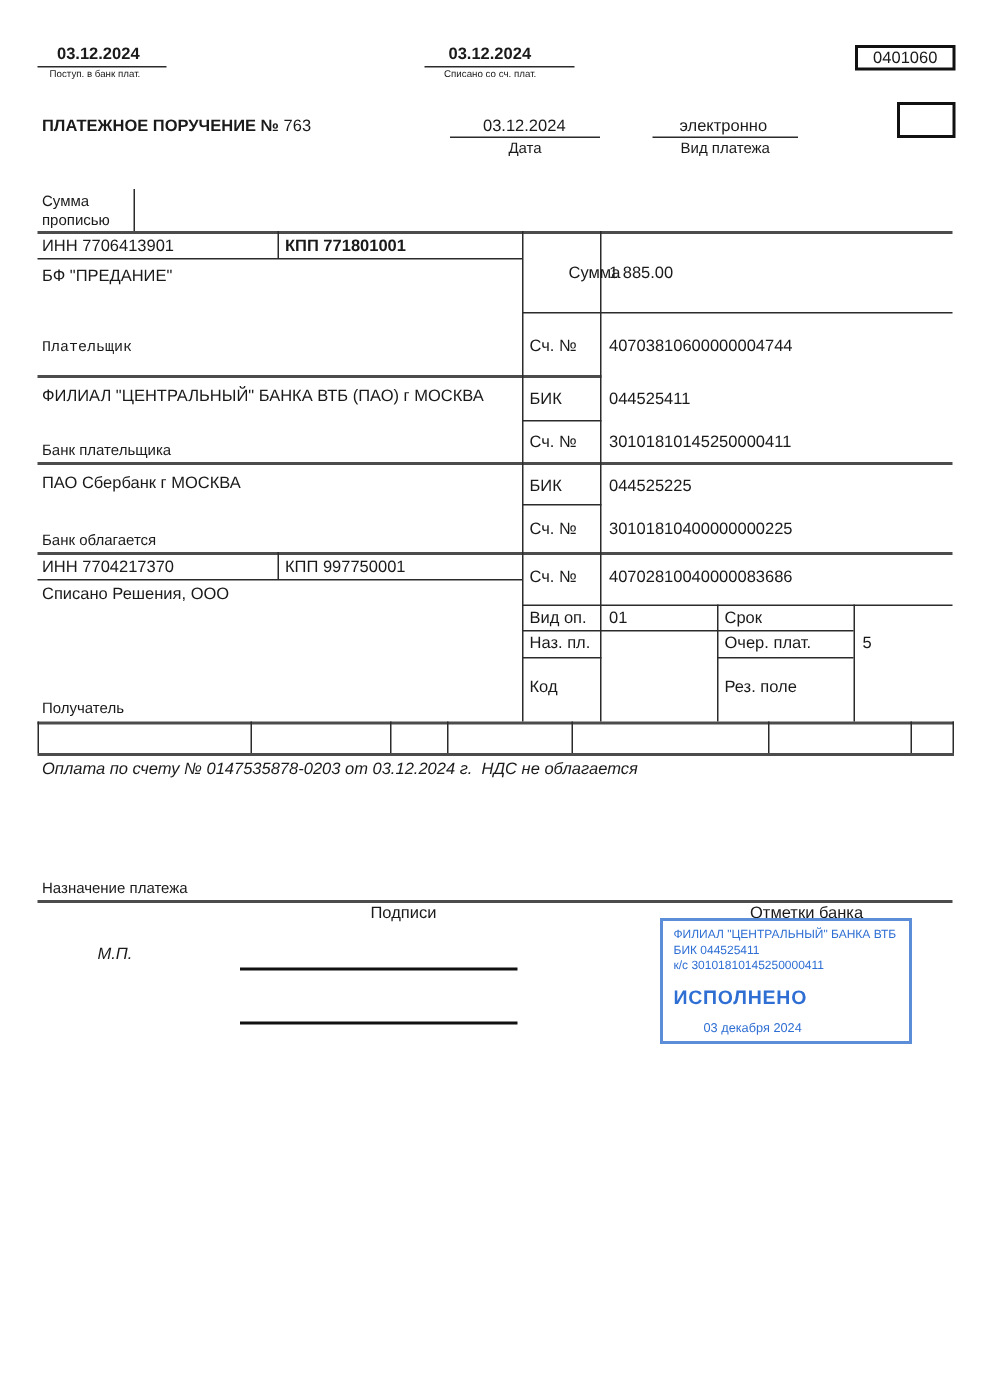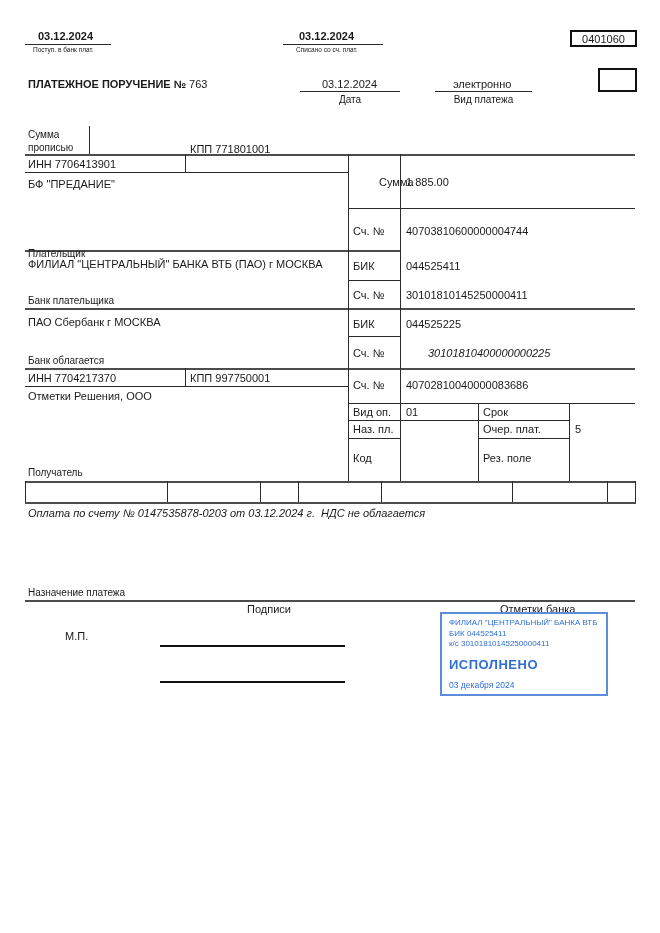--- a/index.html
+++ b/index.html
@@ -91,50 +91,50 @@
   <div class="vl" style="left:25px;  top:481px; height:21px;"></div>
   <div class="vl" style="left:167px; top:481px; height:21px;"></div>
   <div class="vl" style="left:260px; top:481px; height:21px;"></div>
   <div class="vl" style="left:298px; top:481px; height:21px;"></div>
   <div class="vl" style="left:381px; top:481px; height:21px;"></div>
   <div class="vl" style="left:512px; top:481px; height:21px;"></div>
   <div class="vl" style="left:607px; top:481px; height:21px;"></div>
   <div class="vl" style="left:635px; top:481px; height:21px;"></div>
 
   <div class="t" style="left:28px; top:158px;">ИНН 7706413901</div>
-  <div class="t" style="left:190px; top:143px;">КПП 771801001</div>
+  <div class="t" style="left:190px; top:158px;font-weight:bold;">КПП 771801001</div>
   <div class="t" style="left:28px; top:178px;">БФ "ПРЕДАНИЕ"</div>
-  <div class="t lb" style="left:28px; top:248px;">Плательщик</div>
+  <div class="t lb" style="left:28px; top:227px;font-family:Liberation Mono, monospace;">Плательщик</div>
 
   <div class="t" style="left:28px; top:258px;">ФИЛИАЛ "ЦЕНТРАЛЬНЫЙ" БАНКА ВТБ (ПАО) г МОСКВА</div>
   <div class="t lb" style="left:28px; top:295px;">Банк плательщика</div>
 
   <div class="t" style="left:28px; top:316px;">ПАО Сбербанк г МОСКВА</div>
   <div class="t lb" style="left:28px; top:355px;">Банк облагается</div>
 
   <div class="t" style="left:28px; top:372px;">ИНН 7704217370</div>
   <div class="t" style="left:190px; top:372px;">КПП 997750001</div>
-  <div class="t" style="left:28px; top:390px;">Отметки Решения, ООО</div>
+  <div class="t" style="left:28px; top:390px;">Списано Решения, ООО</div>
   <div class="t lb" style="left:28px; top:467px;">Получатель</div>
 
   <div class="t" style="left:353px; top:176px;margin-left:26px;">Сумма</div>
   <div class="t" style="left:406px; top:176px;">1 885.00</div>
 
   <div class="t" style="left:353px; top:225px;">Сч. №</div>
   <div class="t" style="left:406px; top:225px;">40703810600000004744</div>
 
   <div class="t" style="left:353px; top:260px;">БИК</div>
   <div class="t" style="left:406px; top:260px;">044525411</div>
   <div class="t" style="left:353px; top:289px;">Сч. №</div>
   <div class="t" style="left:406px; top:289px;">30101810145250000411</div>
 
   <div class="t" style="left:353px; top:318px;">БИК</div>
   <div class="t" style="left:406px; top:318px;">044525225</div>
   <div class="t" style="left:353px; top:347px;">Сч. №</div>
-  <div class="t" style="left:428px; top:347px;font-style:italic;">30101810400000000225</div>
+  <div class="t" style="left:406px; top:347px;">30101810400000000225</div>
 
   <div class="t" style="left:353px; top:379px;">Сч. №</div>
   <div class="t" style="left:406px; top:379px;">40702810040000083686</div>
 
   <div class="t" style="left:353px; top:406px;">Вид оп.</div>
   <div class="t" style="left:406px; top:406px;">01</div>
   <div class="t" style="left:483px; top:406px;">Срок</div>
 
   <div class="t" style="left:353px; top:423px;text-align:center;">Наз. пл.</div>
   <div class="t" style="left:483px; top:423px;">Очер. плат.</div>
@@ -143,25 +143,25 @@
   <div class="t" style="left:353px; top:452px;">Код</div>
   <div class="t" style="left:483px; top:452px;">Рез. поле</div>
 
   <div class="t pre" style="left:28px; top:507px;font-style:italic;">Оплата по счету № 0147535878-0203 от 03.12.2024 г.  НДС не облагается</div>
   <div class="t lb" style="left:28px; top:587px;">Назначение платежа</div>
   <div class="hl k" style="left:25px; top:600px; width:610px;"></div>
 
   <div class="t" style="left:247px; top:603px;">Подписи</div>
   <div class="t" style="left:500px; top:603px;">Отметки банка</div>
 
-  <div class="t" style="left:65px; top:630px;">М.П.</div>
+  <div class="t" style="left:65px; top:630px;font-style:italic;">М.П.</div>
   <div class="sig" style="left:160px; top:645px; width:185px;"></div>
   <div class="sig" style="left:160px; top:681px; width:185px;"></div>
 
   <div class="stamp">
     <div class="s" style="top:5px;">ФИЛИАЛ "ЦЕНТРАЛЬНЫЙ" БАНКА ВТБ</div>
     <div class="s" style="top:16px;">БИК 044525411</div>
     <div class="s" style="top:26px;">к/с 30101810145250000411</div>
     <div class="s b" style="top:44px; font-size:13px; letter-spacing:0.5px;">ИСПОЛНЕНО</div>
-    <div class="s" style="top:67px; font-size:8.5px;">03 декабря 2024</div>
+    <div class="s" style="top:67px; font-size:8.5px;margin-left:20px;">03 декабря 2024</div>
   </div>
 
 </div>
 
 </body></html>

